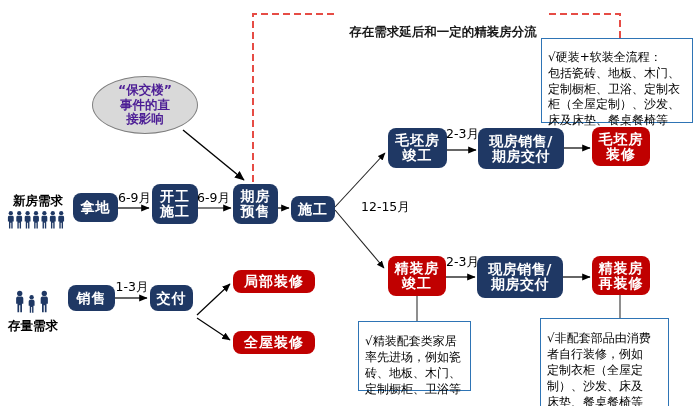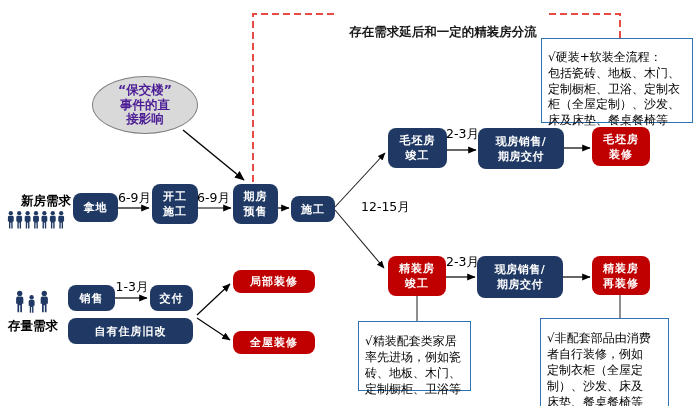--- a/index.html
+++ b/index.html
@@ -4,21 +4,21 @@
 <style>
   html,body{margin:0;padding:0;background:#fff;}
   .canvas{
     position:relative;width:700px;height:406px;background:#ffffff;overflow:hidden;
     font-family:"DejaVu Sans",sans-serif;
   }
   .links{position:absolute;left:0;top:0;width:700px;height:406px;}
   .node{
     position:absolute;box-sizing:border-box;border-radius:8px;
     display:flex;align-items:center;justify-content:center;text-align:center;
-    color:#fff;font-weight:bold;font-size:11px;line-height:15px;letter-spacing:1px;
+    color:#fff;font-weight:bold;font-size:14px;line-height:15px;letter-spacing:1px;
     white-space:pre-line;
   }
   .blue{background:#1f3864;}
   .red{background:#c00000;}
   .note{
     position:absolute;box-sizing:border-box;background:#fff;border:1.5px solid #2e74b5;
     color:#000;font-size:12px;line-height:16px;padding:11px 6px;white-space:pre-line;
     text-align:left;
   }
   .lbl{position:absolute;color:#000;font-size:12.5px;text-align:center;white-space:nowrap;}
@@ -73,21 +73,21 @@
     <line x1="417" y1="296" x2="417" y2="321" stroke="#444" stroke-width="1.2"></line>
     <line x1="620" y1="295" x2="620" y2="318" stroke="#444" stroke-width="1.2"></line>
   </svg>
 
   <div class="topnote">存在需求延后和一定的精装房分流</div>
 
   <div class="ellipse">“保交楼”
 事件的直
 接影响</div>
 
-  <div class="seclbl" style="left:16px;top:193px;width:60px;">新房需求</div>
+  <div class="seclbl" style="left:8px;top:193px;width:60px;">新房需求</div>
   <svg class="people" style="left:7px;top:209px;" width="58" height="22" viewBox="0 0 76 24">
     <use href="#person"></use>
       <use href="#person" x="11"></use>
       <use href="#person" x="22"></use>
     <use href="#person" x="33"></use>
       <use href="#person" x="44"></use>
       <use href="#person" x="55"></use>
     <use href="#person" x="66"></use>
   </svg>
 
@@ -114,21 +114,20 @@
 
   <div class="node red" style="left:388px;top:256px;width:58px;height:40px;">精装房
 竣工</div>
   <div class="node blue" style="left:477px;top:256px;width:86px;height:42px;letter-spacing:0.5px;">现房销售/
 期房交付</div>
   <div class="node red" style="left:592px;top:256px;width:58px;height:39px;">精装房
 再装修</div>
 
   <div class="node blue" style="left:68px;top:285px;width:47px;height:26px;">销售</div>
   <div class="node blue" style="left:150px;top:285px;width:43px;height:26px;">交付</div>
-  <div class="node blue" style="left:68px;top:318px;width:125px;height:26px;">自有住房旧改</div>
   <div class="node red" style="left:233px;top:270px;width:82px;height:23px;">局部装修</div>
   <div class="node red" style="left:233px;top:331px;width:82px;height:23px;">全屋装修</div>
 
   <div class="lbl" style="left:117px;top:190px;width:35px;">6-9月</div>
   <div class="lbl" style="left:196px;top:190px;width:35px;">6-9月</div>
   <div class="lbl" style="left:361px;top:199px;width:55px;text-align:left;">12-15月</div>
   <div class="lbl" style="left:446px;top:126px;width:33px;">2-3月</div>
   <div class="lbl" style="left:446px;top:254px;width:33px;">2-3月</div>
   <div class="lbl" style="left:114px;top:279px;width:36px;">1-3月</div>
 

